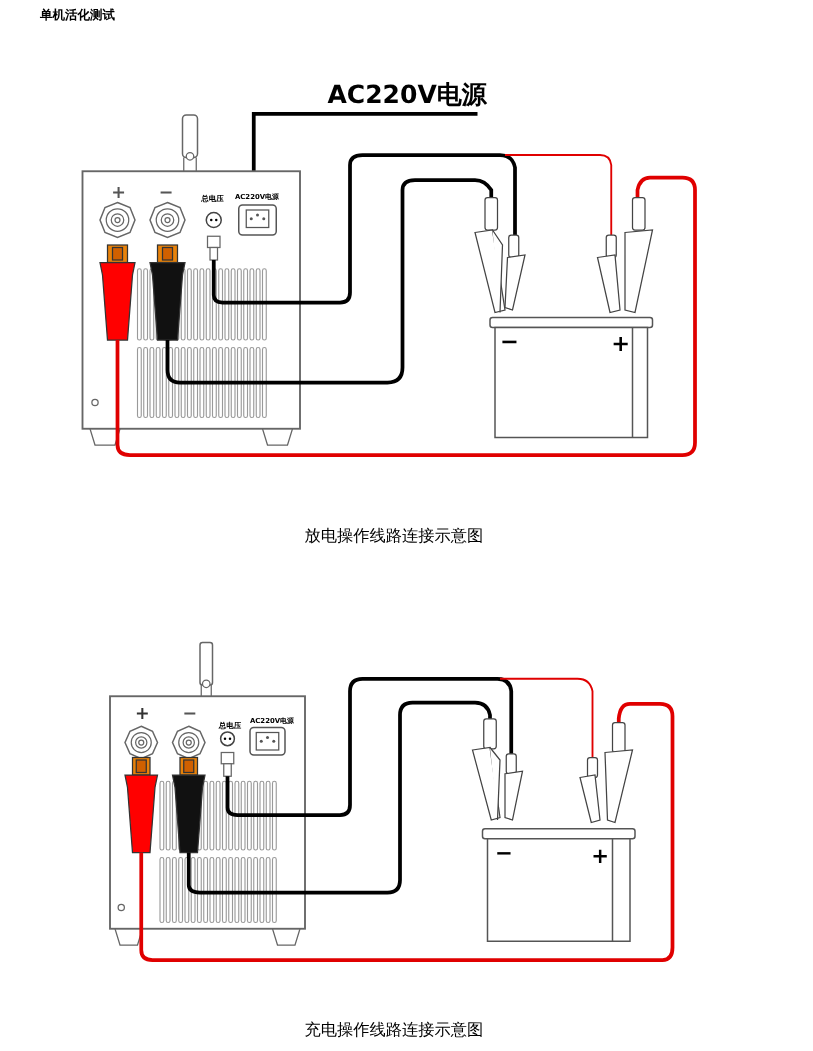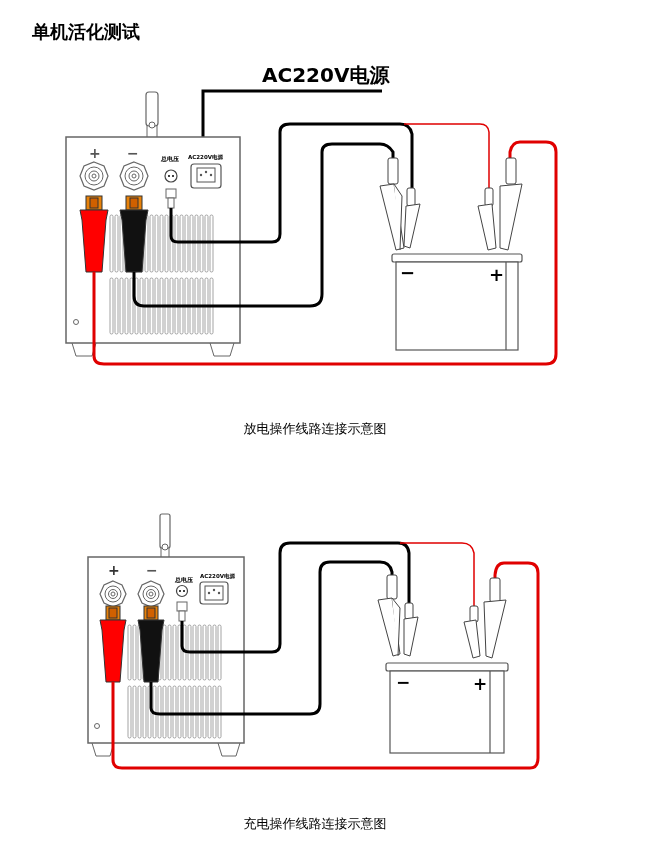--- a/index.html
+++ b/index.html
@@ -1,18 +1,18 @@
 <!DOCTYPE html>
 <html><head>
 <meta charset="utf-8">
 <style>
   html, body { margin: 0; padding: 0; background: #ffffff; }
   body { width: 650px; height: 841px; position: relative; overflow: hidden;
          font-family: "DejaVu Sans", sans-serif; color: #000; }
-  .page-title { position: absolute; left: 32px; top: 20px; font-size: 18px; font-weight: bold; }
+  .page-title { position: absolute; left: 32px; top: 5px; font-size: 10px; font-weight: bold; }
   .diagram { position: absolute; left: 0; width: 650px; }
   .d1 { top: 40px; height: 340px; }
   .d2 { top: 500px; height: 290px; }
   .caption { position: absolute; width: 650px; left: 0; text-align: center; font-size: 13px; }
   .cap1 { top: 420px; left: -10px; }
   .cap2 { top: 815px; left: -10px; }
   svg text { font-family: "DejaVu Sans", sans-serif; }
 </style>
 </head>
 <body>

